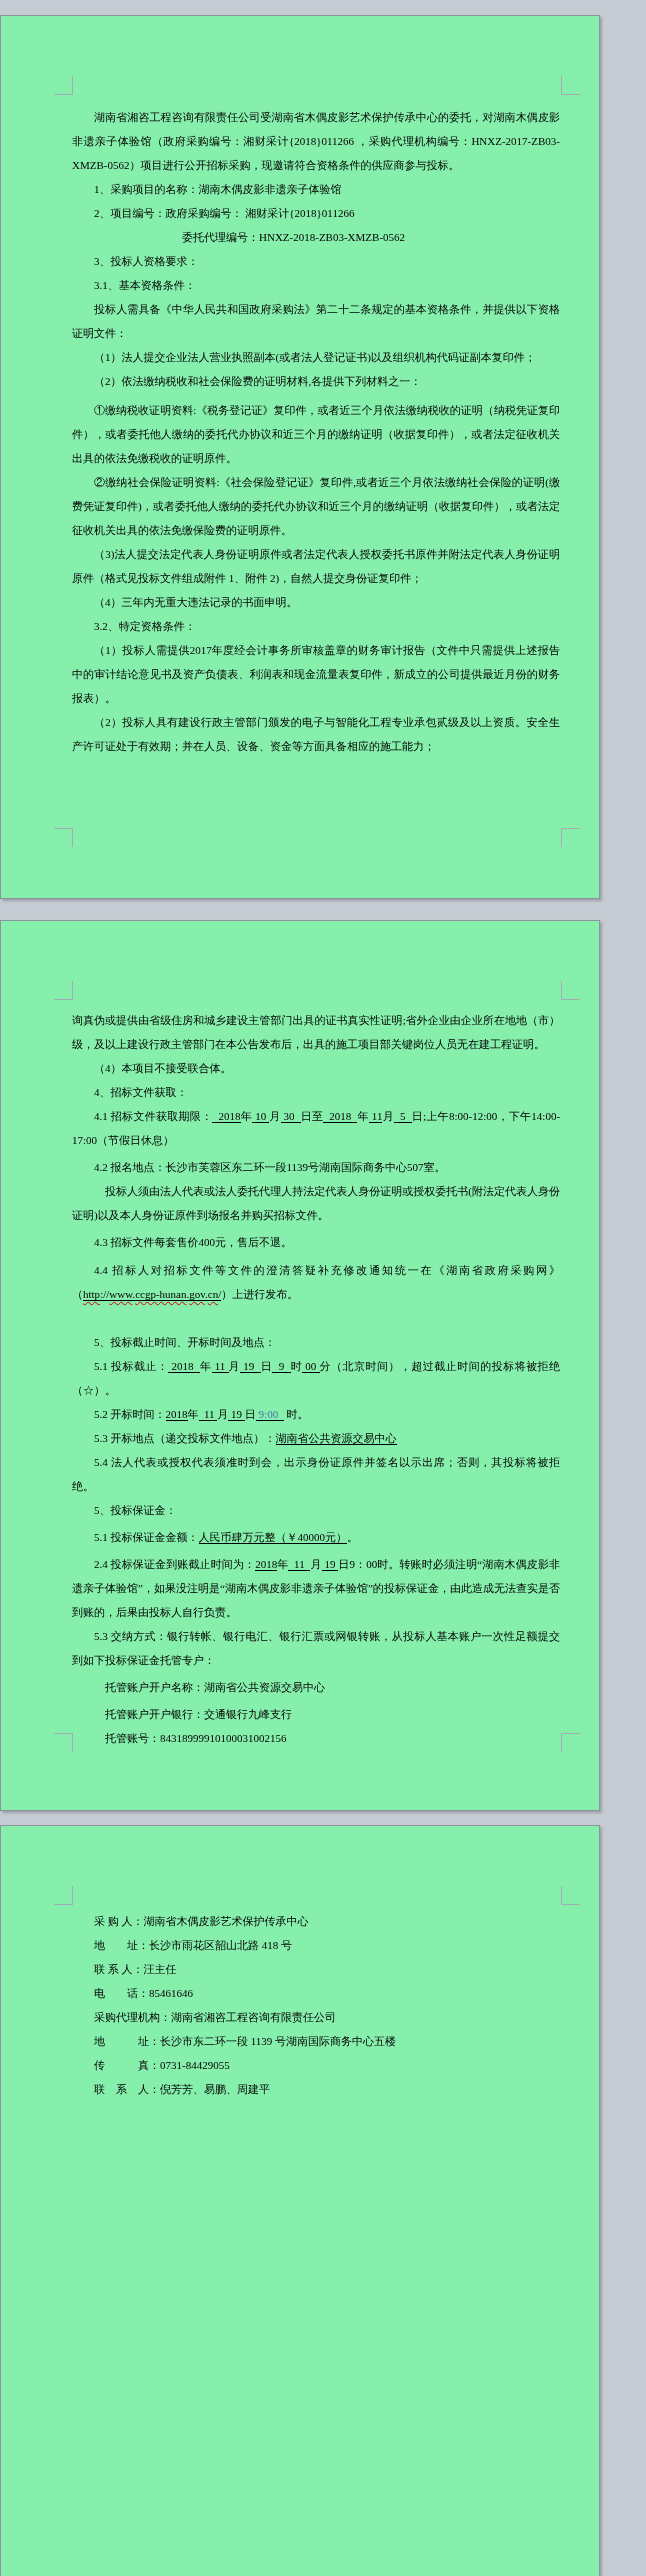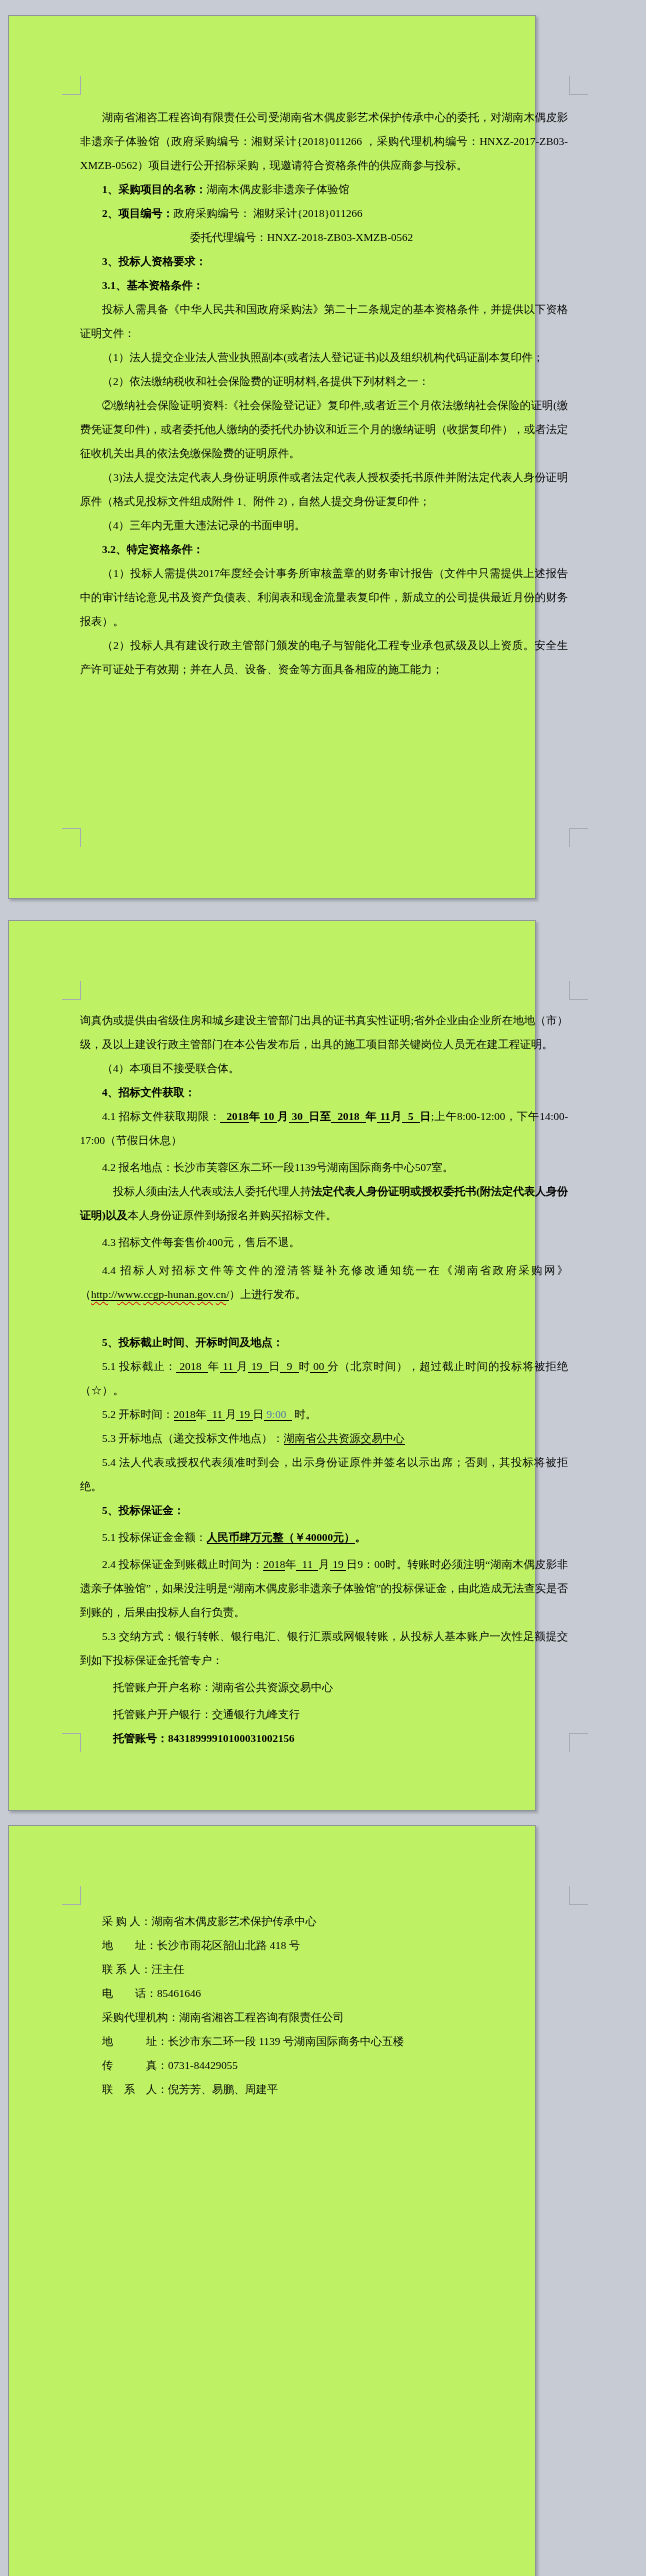--- a/index.html
+++ b/index.html
@@ -3,40 +3,40 @@
 <meta charset="utf-8">
 <style>
   html,body{margin:0;padding:0;}
   body{
     width:646px;height:2576px;overflow:hidden;
     background:#c7cbd3;
     font-family:"Liberation Serif","DejaVu Serif",serif;
   }
   .page{
     position:relative;
-    width:528px;margin-left:8px;
-    background:#bef264;
+    width:600px;
+    background:#86efac;
     border:0.8px solid #8e939c;
     box-shadow:2.4px 2.4px 2.4px #9ba0aa;
     box-sizing:border-box;
   }
   #page-1{margin-top:15px;height:884px;}
   #page-2{margin-top:20.6px;height:891px;}
   #page-3{margin-top:14.3px;height:891px;}
   .content{
     position:absolute;left:71px;top:78px;width:488px;
     font-size:11px;line-height:24px;color:#000;
     text-align:justify;
   }
   #page-1 .content{padding-top:11px;}
   #page-2 .content{padding-top:9.5px;}
   #page-3 .content{padding-top:4.8px;}
   .content p{margin:0;}
   p.ind{text-indent:2em;}
-  .b{font-weight:bold;}
+  .b{font-weight:normal;}
   .u{border-bottom:0.8px solid #000;}
   .uw{border-bottom:0.8px solid #000;text-decoration:underline wavy #d40000;text-decoration-thickness:0.8px;text-underline-offset:3.2px;}
   
   .mark{position:absolute;width:18px;height:18px;}
   .mark.tl{left:53px;top:60px;border-right:0.8px solid #a7abb3;border-bottom:0.8px solid #a7abb3;}
   .mark.tr{left:560px;top:60px;border-left:0.8px solid #a7abb3;border-bottom:0.8px solid #a7abb3;}
   .mark.bl{left:53px;top:812px;border-right:0.8px solid #a7abb3;border-top:0.8px solid #a7abb3;}
   .mark.br{left:560px;top:812px;border-left:0.8px solid #a7abb3;border-top:0.8px solid #a7abb3;}
 </style>
 </head>
@@ -50,20 +50,21 @@
   <div class="content">
       <p class="ind"><span>湖南省湘咨工程咨询有限责任公司受湖南省木偶皮影艺术保护传承中心的委托，对湖南木偶皮影非遗亲子体验馆（政府采购编号：湘财采计{2018}011266 ，采购代理机构编号：HNXZ-2017-ZB03-XMZB-0562）项目进行公开招标采购，现邀请符合资格条件的供应商参与投标。</span></p>
       <p class="ind"><span class="b">1、采购项目的名称：</span><span>湖南木偶皮影非遗亲子体验馆</span></p>
       <p class="ind"><span class="b">2、项目编号：</span><span>政府采购编号：  湘财采计{2018}011266</span></p>
       <p style="padding-left: 10em;"><span>委托代理编号：HNXZ-2018-ZB03-XMZB-0562</span></p>
       <p class="ind"><span class="b">3、投标人资格要求：</span></p>
       <p class="ind"><span class="b">3.1、基本资格条件：</span></p>
       <p class="ind"><span>投标人需具备《中华人民共和国政府采购法》第二十二条规定的基本资格条件，并提供以下资格证明文件：</span></p>
       <p class="ind"><span>（1）法人提交企业法人营业执照副本(或者法人登记证书)以及组织机构代码证副本复印件；</span></p>
       <p class="ind"><span>（2）依法缴纳税收和社会保险费的证明材料,各提供下列材料之一：</span></p>
+      <p class="ind" style="margin-top: 4.8px;"><span>①缴纳税收证明资料:《税务登记证》复印件，或者近三个月依法缴纳税收的证明（纳税凭证复印件），或者委托他人缴纳的委托代办协议和近三个月的缴纳证明（收据复印件），或者法定征收机关出具的依法免缴税收的证明原件。</span></p>
       <p class="ind"><span>②缴纳社会保险证明资料:《社会保险登记证》复印件,或者近三个月依法缴纳社会保险的证明(缴费凭证复印件)，或者委托他人缴纳的委托代办协议和近三个月的缴纳证明（收据复印件），或者法定征收机关出具的依法免缴保险费的证明原件。</span></p>
       <p class="ind"><span>（3)法人提交法定代表人身份证明原件或者法定代表人授权委托书原件并附法定代表人身份证明原件（格式见投标文件组成附件 1、附件 2)，自然人提交身份证复印件；</span></p>
       <p class="ind"><span>（4）三年内无重大违法记录的书面申明。</span></p>
       <p class="ind"><span class="b">3.2、特定资格条件：</span></p>
       <p class="ind"><span>（1）投标人需提供2017年度经会计事务所审核盖章的财务审计报告（文件中只需提供上述报告中的审计结论意见书及资产负债表、利润表和现金流量表复印件，新成立的公司提供最近月份的财务报表）。</span></p>
       <p class="ind"><span>（2）投标人具有建设行政主管部门颁发的电子与智能化工程专业承包贰级及以上资质。安全生产许可证处于有效期；并在人员、设备、资金等方面具备相应的施工能力；</span></p>
     </div>
 </div>
 
 <div class="page" id="page-2">

